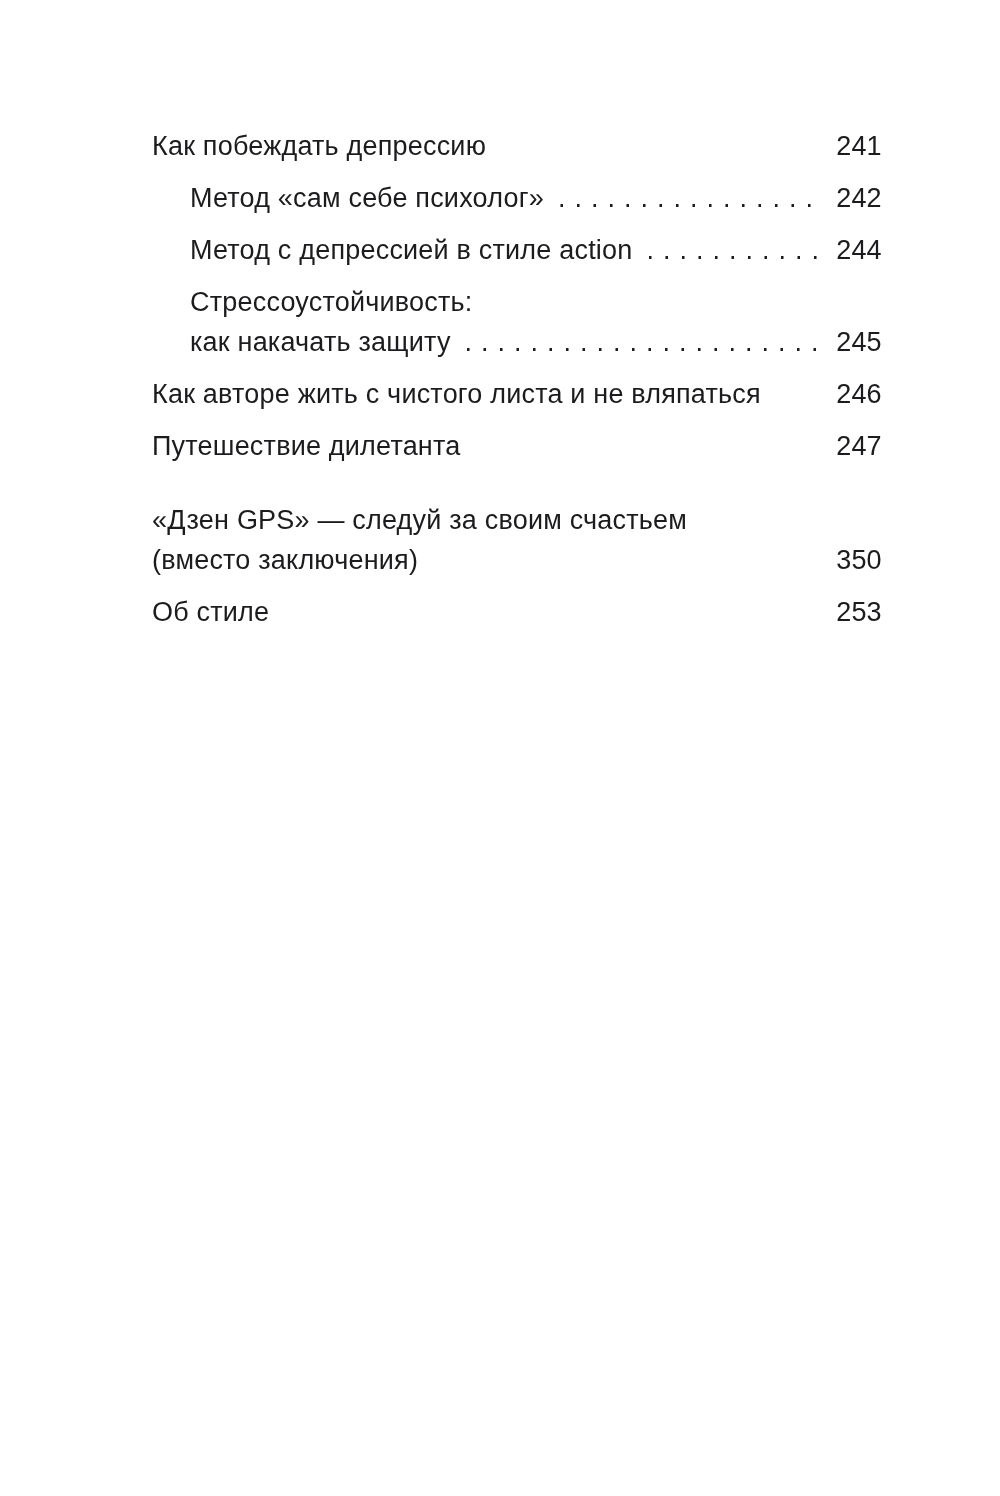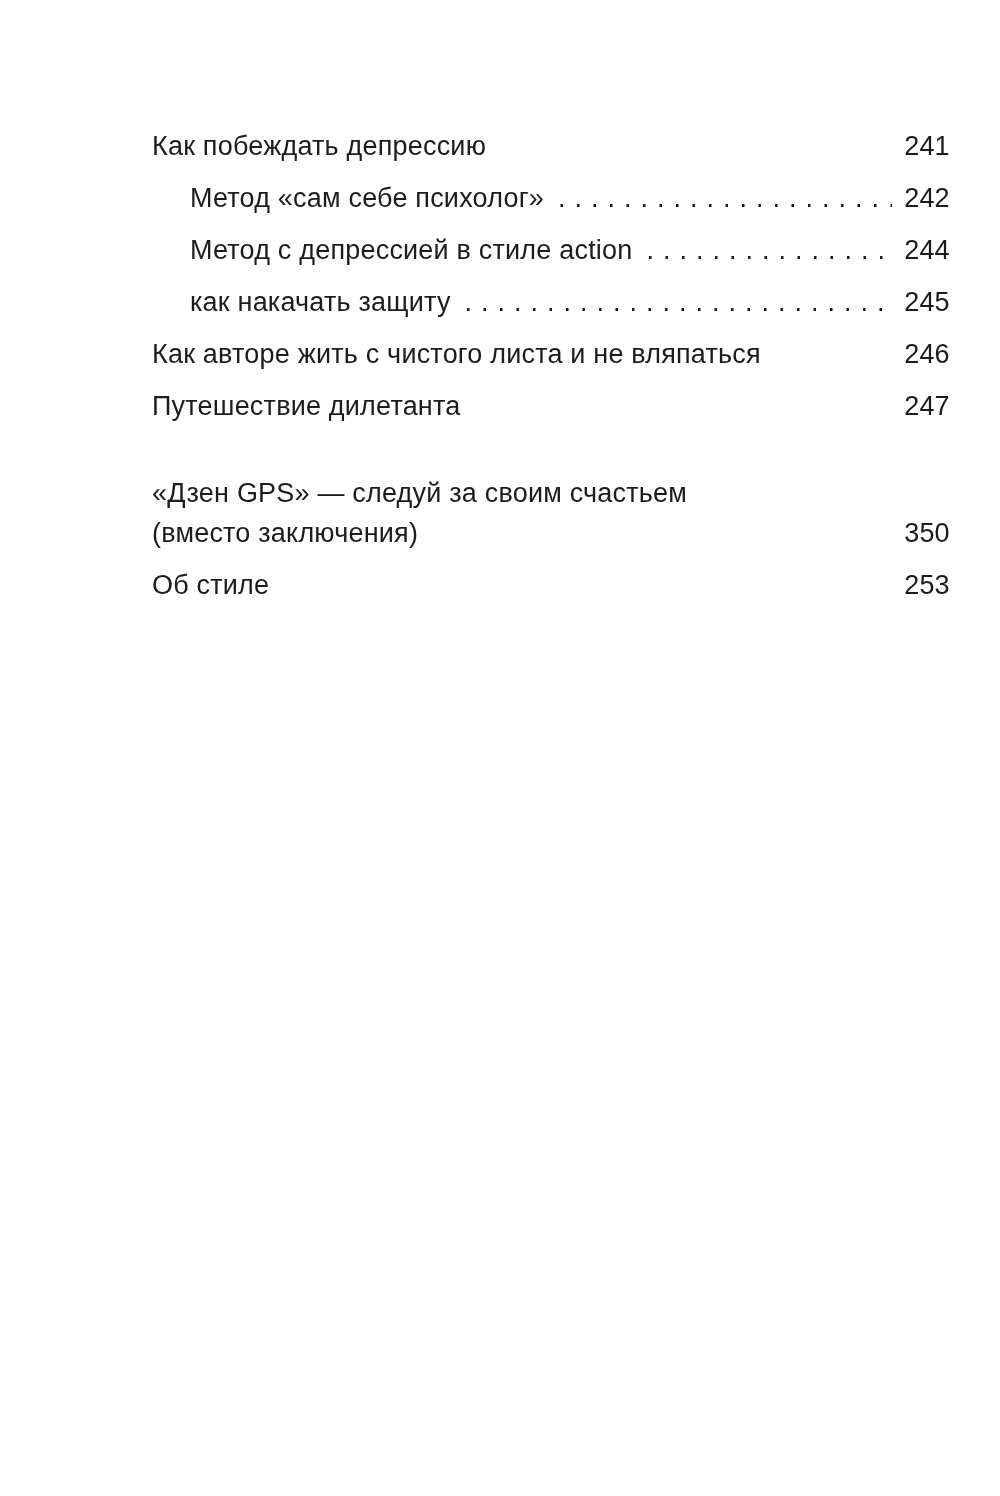--- a/index.html
+++ b/index.html
@@ -13,21 +13,21 @@
     height: 1496px;
     margin: 0 auto;
     background: #ffffff;
     font-family: "Liberation Sans", "DejaVu Sans", sans-serif;
     color: #1c1c1e;
     box-sizing: border-box;
     overflow: hidden;
   }
   .toc {
     box-sizing: border-box;
-    padding: 126px 44px 0 152px;
+    padding: 126px 112px 0 152px;
     font-size: 27px;
     font-weight: 500;
     letter-spacing: 0.2px;
   }
   .entry {
     margin-bottom: 12px;
   }
   .row {
     display: flex;
     align-items: baseline;
@@ -57,21 +57,21 @@
   .dots::after {
     content: "...........................................................................";
   }
   .num {
     flex: 0 0 auto;
     min-width: 58px;
     text-align: center;
     white-space: nowrap;
   }
   .gap-before {
-    margin-top: 47px;
+    margin-top: 34px;
   }
 </style>
 </head>
 <body>
 
 <div class="page">
   <div class="toc">
 
     <div class="entry row">
       <span class="label">Как побеждать депрессию</span>
@@ -85,20 +85,21 @@
       <span class="num">242</span>
     </div>
 
     <div class="entry row level1">
       <span class="label">Метод с депрессией в стиле action</span>
       <span class="dots"></span>
       <span class="num">244</span>
     </div>
 
     <div class="entry level1">
+      <div class="line">Стрессоустойчивость:</div>
       <div class="row">
         <span class="label">как накачать защиту</span>
         <span class="dots"></span>
         <span class="num">245</span>
       </div>
     </div>
 
     <div class="entry row">
       <span class="label">Как авторе жить с чистого листа и не вляпаться</span>
       <span class="fill"></span>

